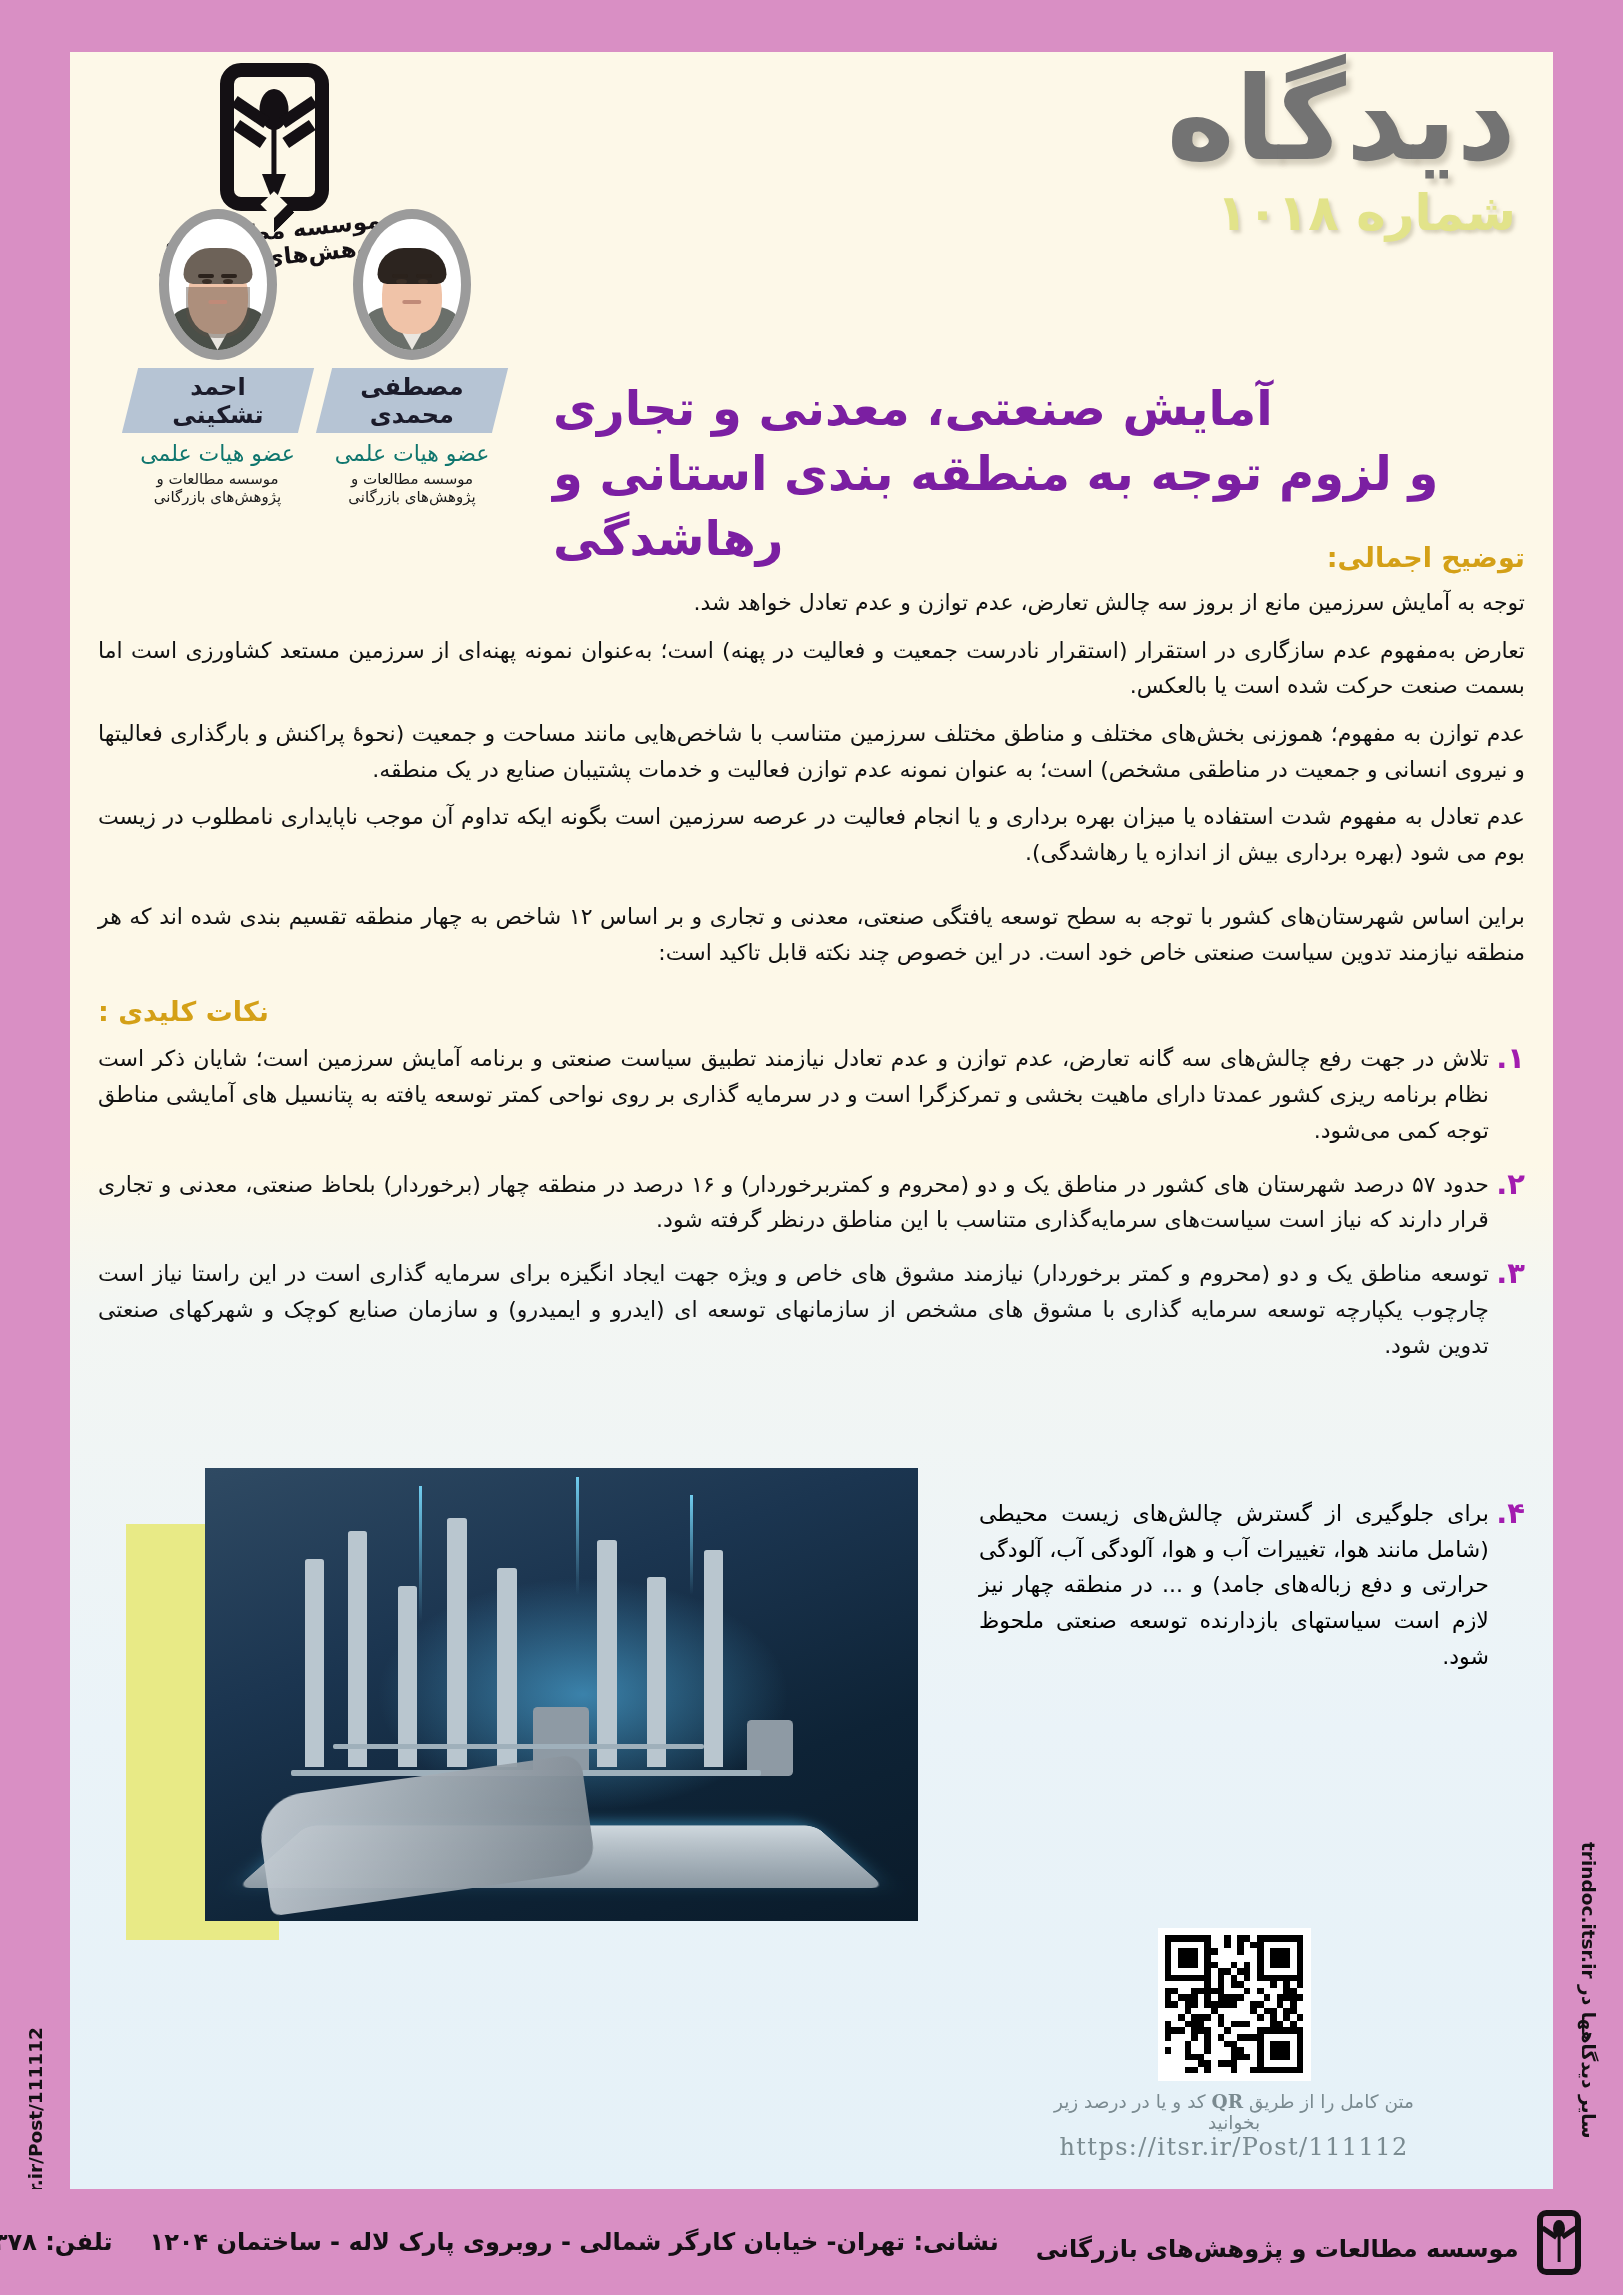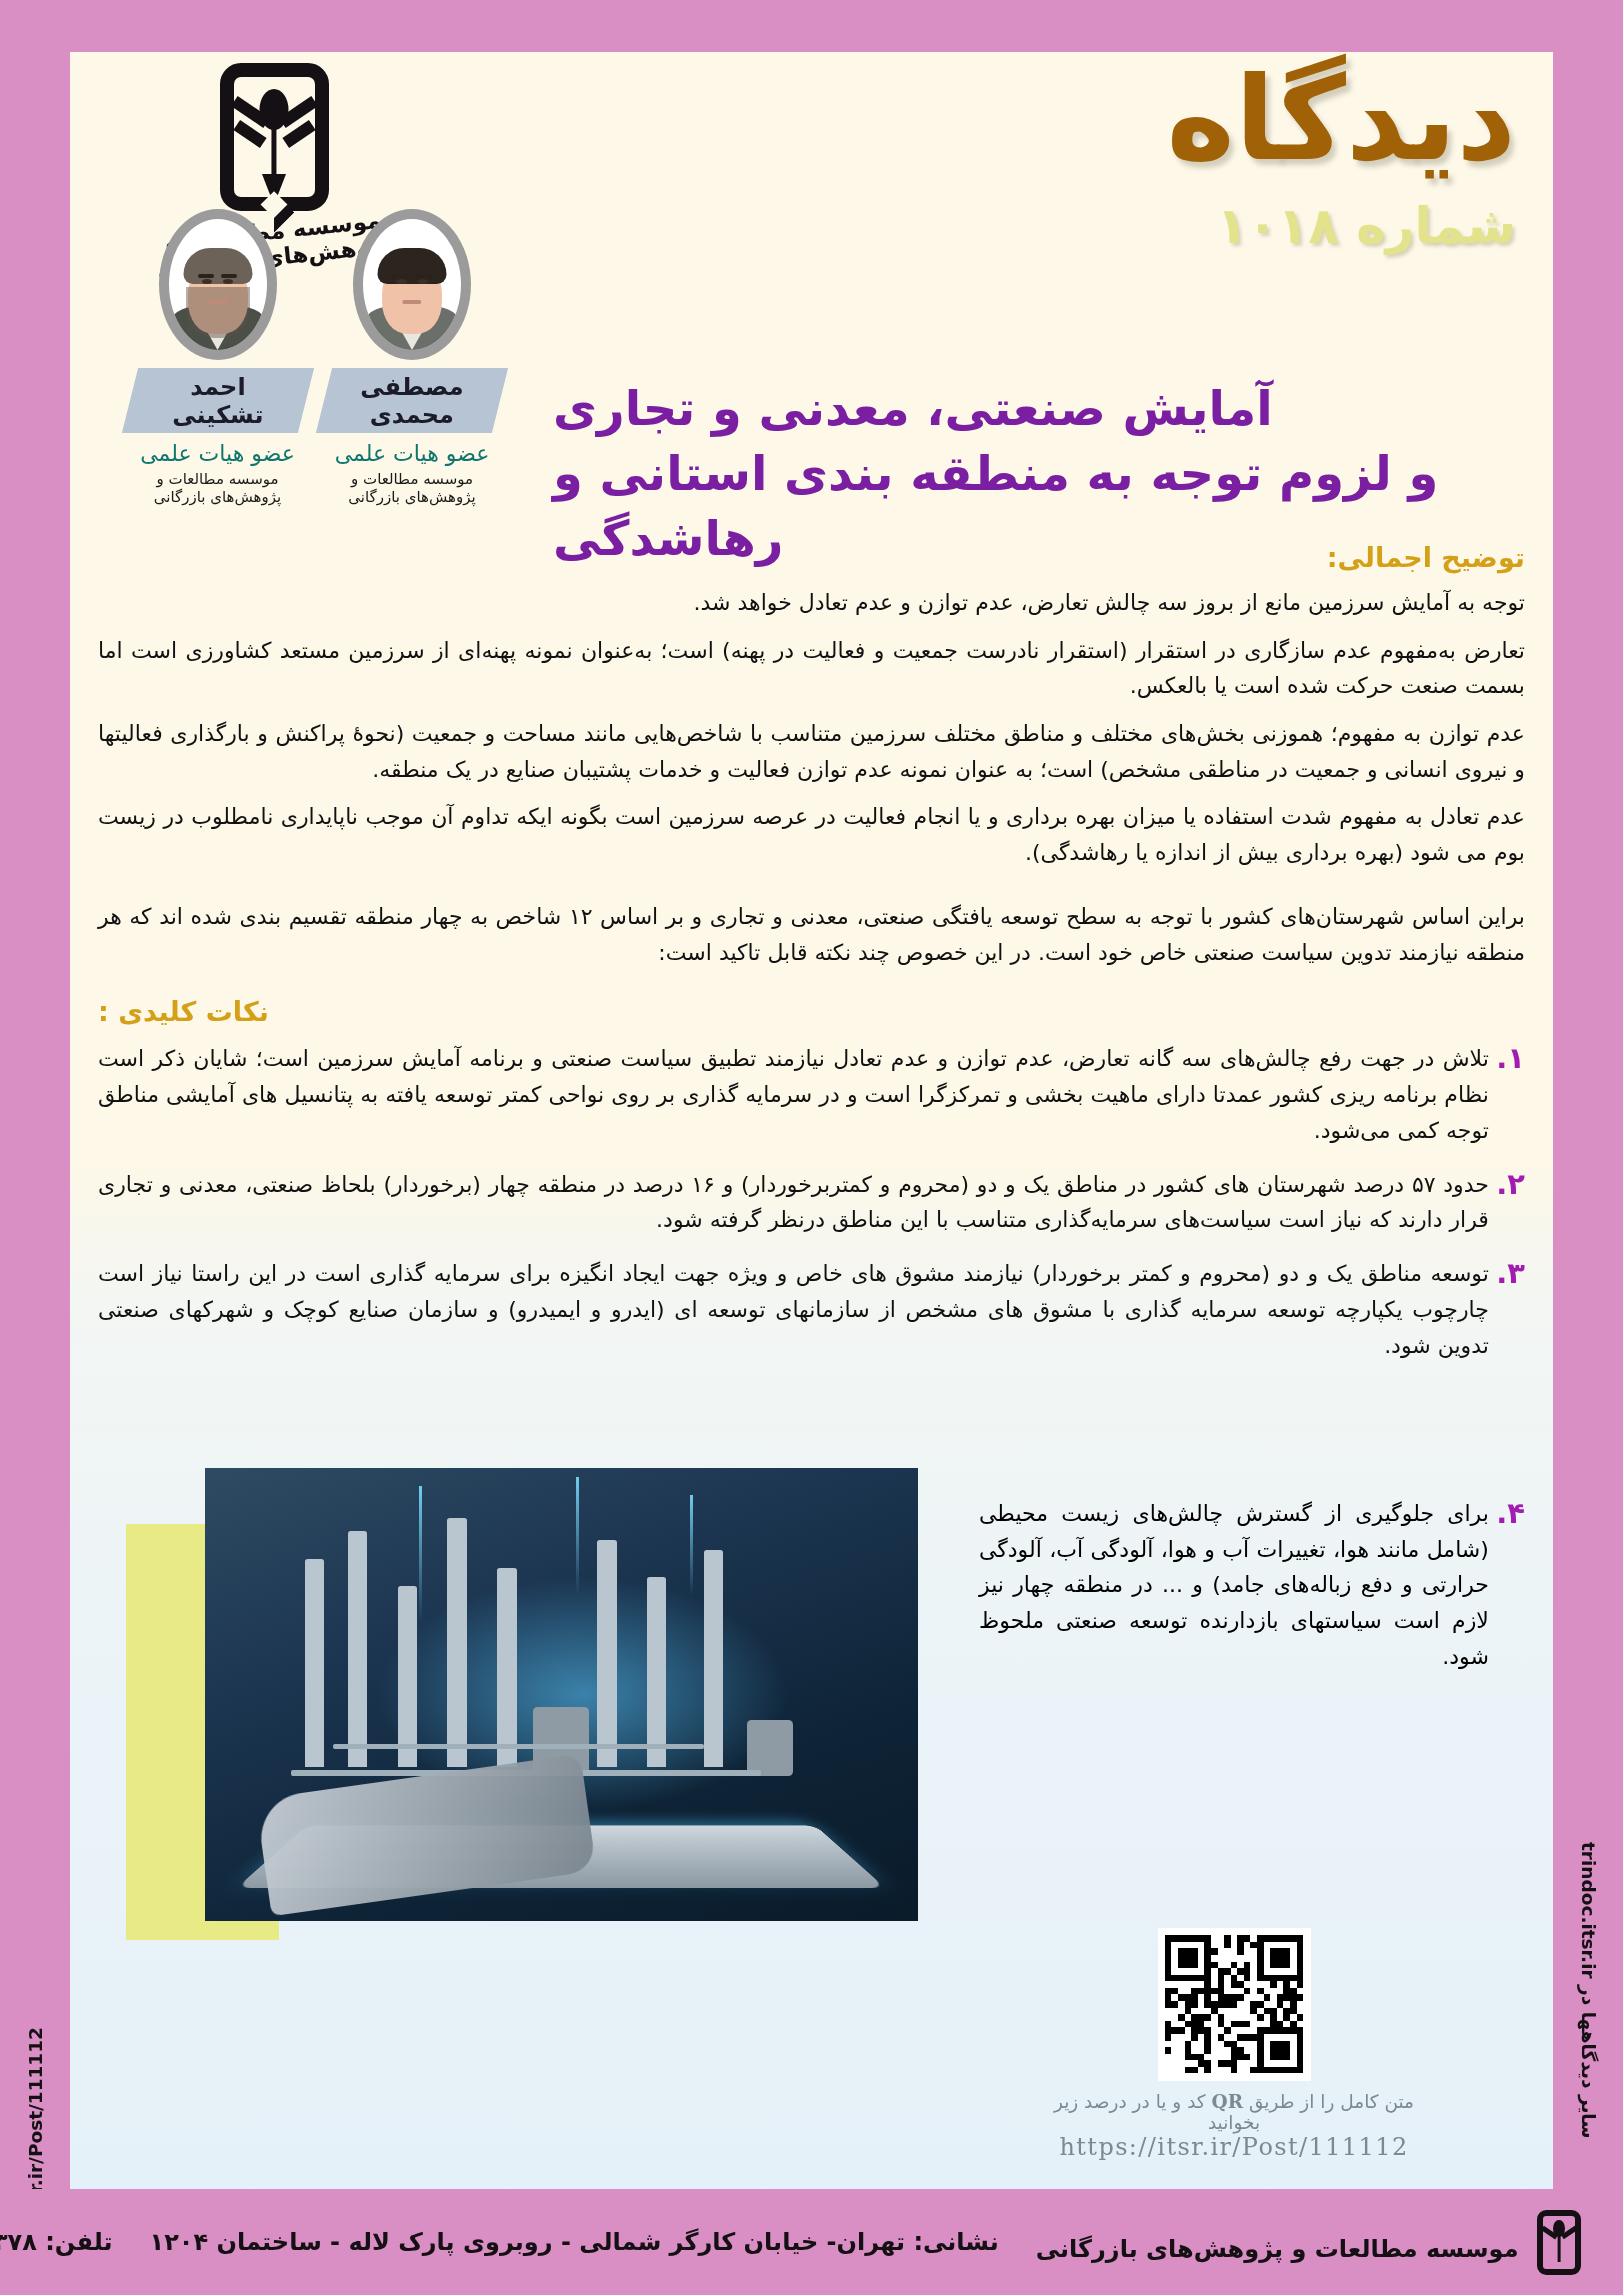--- a/index.html
+++ b/index.html
@@ -70,27 +70,27 @@
   }
   .brand-name{
     margin-top:7.4px; font-size:23px; font-weight:700; color:#141014;
     font-family:"DejaVu Sans","Liberation Sans",sans-serif;
     transform:rotate(-6deg);
     letter-spacing:0.5px;
   }
 
   .masthead { position:absolute; left:56px; top:9.3px; width:879px; text-align:left; }
   .masthead-title{
-    font-size:116px; font-weight:900; color:#a16207; line-height:1;
+    font-size:116px; font-weight:900; color:#737373; line-height:1;
     letter-spacing:-2.8px;
     text-shadow:4.6px 5.6px 5.6px rgba(120,110,90,.30);
     direction:rtl;
   }
   .masthead-issue{
-    margin-top:20px; font-size:50px; font-weight:900; color:#e2e38a;
+    margin-top:7px; font-size:50px; font-weight:900; color:#e2e38a;
     text-shadow:2.8px 3.2px 3.7px rgba(150,140,110,.35);
     direction:rtl;
   }
 
   
   .authors{
     position:absolute; right:28px; top:153px; width:398px;
     display:flex; gap:18.5px; direction:rtl;
   }
   .author{ width:176px; text-align:center; }

